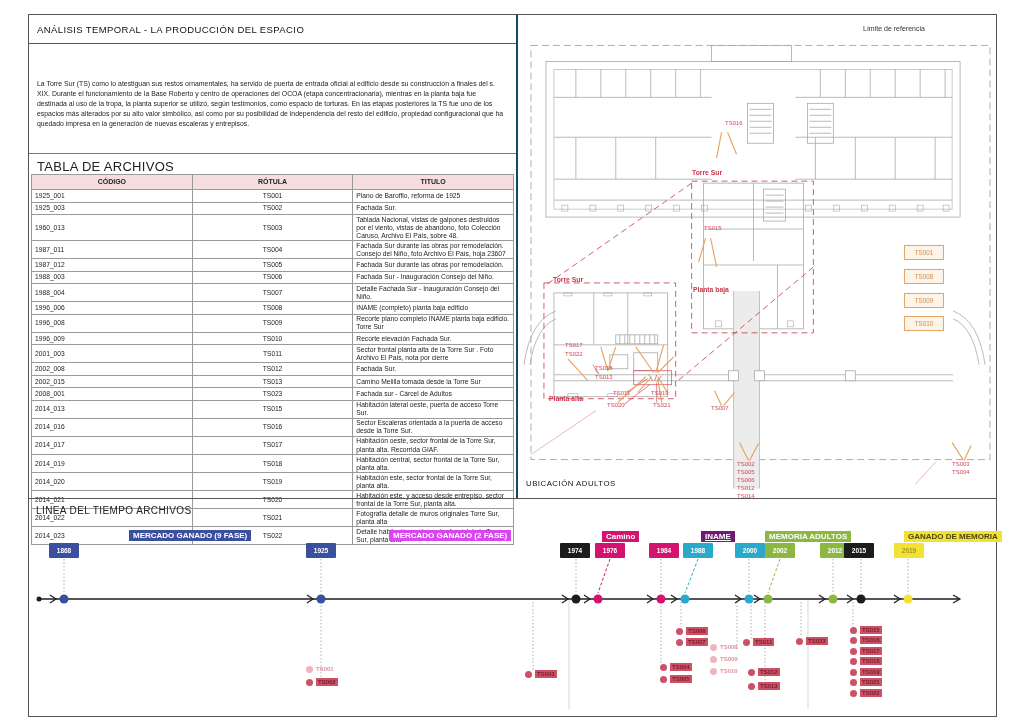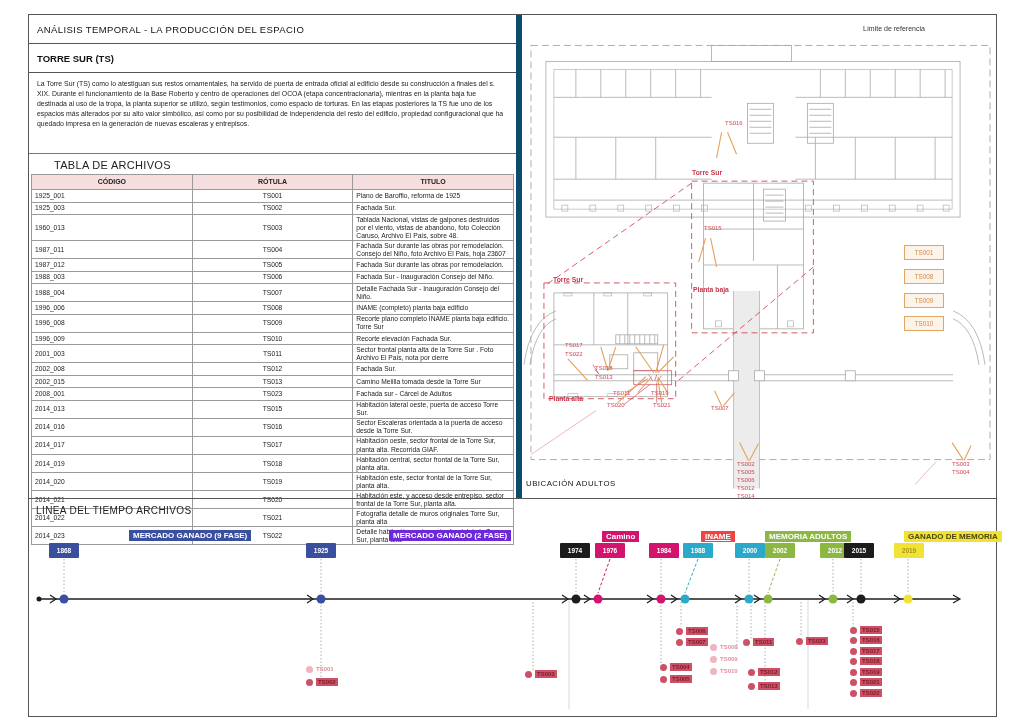--- a/index.html
+++ b/index.html
@@ -1,26 +1,26 @@
 <!DOCTYPE html>
 <html><head>
 <meta charset="utf-8">
 <style>
   html,body{margin:0;padding:0;background:#fff;width:1024px;height:724px;overflow:hidden;
     font-family:"Liberation Sans",sans-serif;-webkit-font-smoothing:antialiased;}
   .sheet{position:absolute;left:28px;top:14px;width:967px;height:701px;border:1px solid #555;background:#fff;}
   
-  .left-col{position:absolute;left:0;top:0;width:487px;height:483px;border-right:6px solid #0c4a6e;}
+  .left-col{position:absolute;left:0;top:0;width:487px;height:483px;border-right:2px solid #0c4a6e;}
   .title-bar{position:absolute;left:0;top:0;width:100%;height:29px;border-bottom:1px solid #555;
     display:flex;align-items:center;padding-left:8px;box-sizing:border-box;font-size:9.5px;letter-spacing:.4px;color:#111;}
   .section-bar{position:absolute;left:0;top:29px;width:100%;height:29px;border-bottom:1px solid #555;
     display:flex;align-items:center;padding-left:8px;box-sizing:border-box;font-size:9.5px;font-weight:bold;color:#111;}
   .intro{position:absolute;left:8px;top:64px;width:468px;font-size:6.9px;line-height:1.45;color:#222;text-align:left;}
   .intro-rule{position:absolute;left:0;top:138px;width:100%;border-bottom:1px solid #777;}
-  .table-label{position:absolute;left:25px;top:144px;font-size:11px;color:#222;letter-spacing:.3px;}
+  .table-label{position:absolute;left:8px;top:144px;font-size:13px;color:#222;letter-spacing:.3px;}
   table.archive{position:absolute;left:2px;top:159px;width:483px;border-collapse:collapse;table-layout:fixed;}
   table.archive th,table.archive td{border:0.5px solid #9a9a9a;font-size:6.7px;color:#222;
     padding:0.5px 3px;line-height:1.2;vertical-align:middle;}
   table.archive th{background:#f7dede;font-weight:bold;text-align:center;height:13px;font-size:7px;}
   table.archive td{height:10.5px;}
   td.c-cod{width:64px;text-align:left;padding-left:6px;}
   td.c-rot{width:58px;text-align:center;}
   td.c-tit{text-align:left;}
   
   .plan-area{position:absolute;left:487px;top:0;width:480px;height:483px;}
@@ -48,23 +48,20 @@
   .marker.light .m-label{color:#dc93a0;}
 </style>
 </head>
 <body>
 
 <div class="sheet">
 
   <div class="left-col">
     <div class="title-bar">
       <span>ANÁLISIS TEMPORAL -  LA PRODUCCIÓN DEL ESPACIO</span>
-    </div>
-    <div class="section-bar">
-      <span>TORRE SUR (TS)</span>
     </div>
     <div class="intro">La Torre Sur (TS) como lo atestiguan sus restos ornamentales, ha servido de puerta de entrada oficial al edificio desde su construcción a finales del s. XIX. Durante el funcionamiento de la Base Roberto y centro de operaciones del OCOA (etapa concentracionaria), mientras en la planta baja fue destinada al uso de la tropa, la planta superior se utilizó, según testimonios, como espacio de torturas. En las etapas posteriores la TS fue uno de los espacios más alterados por su alto valor simbólico, así como por su posibilidad de independencia del resto del edificio, propiedad configuracional que ha quedado impresa en la generación de nuevas escaleras y entrepisos.</div>
     <div class="intro-rule"></div>
     <div class="table-label">TABLA DE ARCHIVOS</div>
     <table class="archive">
       <thead>
         <tr>
           <th>CÓDIGO</th>
           <th>RÓTULA</th>
           <th>TITULO</th>
@@ -392,23 +389,23 @@
         <circle cx="804" cy="100" r="4.5" fill="#8cb842"></circle>
         <line x1="832" y1="60" x2="832" y2="94" stroke="#9a9a9a" stroke-width="0.8" stroke-dasharray="1.5 2"></line>
         <path d="M818 96 L824 100 L818 104" stroke="#1c1c1c" stroke-width="1.2" fill="none"></path>
         <circle cx="832" cy="100" r="4.5" fill="#1c1c1c"></circle>
         <line x1="879" y1="60" x2="879" y2="94" stroke="#9a9a9a" stroke-width="0.8" stroke-dasharray="1.5 2"></line>
         <path d="M865 96 L871 100 L865 104" stroke="#1c1c1c" stroke-width="1.2" fill="none"></path>
         <circle cx="879" cy="100" r="4.5" fill="#f1e234"></circle>
       </svg>
     <div id="tl-html">
         <div class="phase-label" style="left: 100px; top: 31px; background: rgb(59, 79, 159); color: rgb(255, 255, 255);">MERCADO GANADO (9 FASE)</div>
-        <div class="phase-label" style="left: 360px; top: 31px; background: #6d28d9; color: rgb(255, 255, 255);">MERCADO GANADO (2 FASE)</div>
+        <div class="phase-label" style="left: 360px; top: 31px; background: #d946ef; color: rgb(255, 255, 255);">MERCADO GANADO (2 FASE)</div>
         <div class="phase-label" style="left: 573px; top: 32px; background: rgb(212, 19, 110); color: rgb(255, 255, 255);">Camino</div>
-        <div class="phase-label" style="left: 672px; top: 32px; background: #ef4444; color: rgb(255, 255, 255); text-decoration: underline;">INAME</div>
+        <div class="phase-label" style="left: 672px; top: 32px; background: #701a75; color: rgb(255, 255, 255); text-decoration: underline;">INAME</div>
         <div class="phase-label" style="left: 736px; top: 32px; background: rgb(140, 184, 66); color: rgb(255, 255, 255);">MEMORIA ADULTOS</div>
         <div class="phase-label" style="left: 875px; top: 32px; background: rgb(241, 226, 52); color: rgb(74, 70, 20);">GANADO DE MEMORIA</div>
         <div class="year-badge" style="left: 20px; top: 44px; background: rgb(59, 79, 159); color: rgb(255, 255, 255);">1868</div>
         <div class="year-badge" style="left: 277px; top: 44px; background: rgb(59, 79, 159); color: rgb(255, 255, 255);">1925</div>
         <div class="year-badge" style="left: 531px; top: 44px; background: rgb(28, 28, 28); color: rgb(255, 255, 255);">1974</div>
         <div class="year-badge" style="left: 566px; top: 44px; background: rgb(212, 19, 110); color: rgb(255, 255, 255);">1976</div>
         <div class="year-badge" style="left: 620px; top: 44px; background: rgb(212, 19, 110); color: rgb(255, 255, 255);">1984</div>
         <div class="year-badge" style="left: 654px; top: 44px; background: rgb(42, 169, 203); color: rgb(255, 255, 255);">1988</div>
         <div class="year-badge" style="left: 706px; top: 44px; background: rgb(42, 169, 203); color: rgb(255, 255, 255);">2000</div>
         <div class="year-badge" style="left: 736px; top: 44px; background: rgb(140, 184, 66); color: rgb(255, 255, 255);">2002</div>

